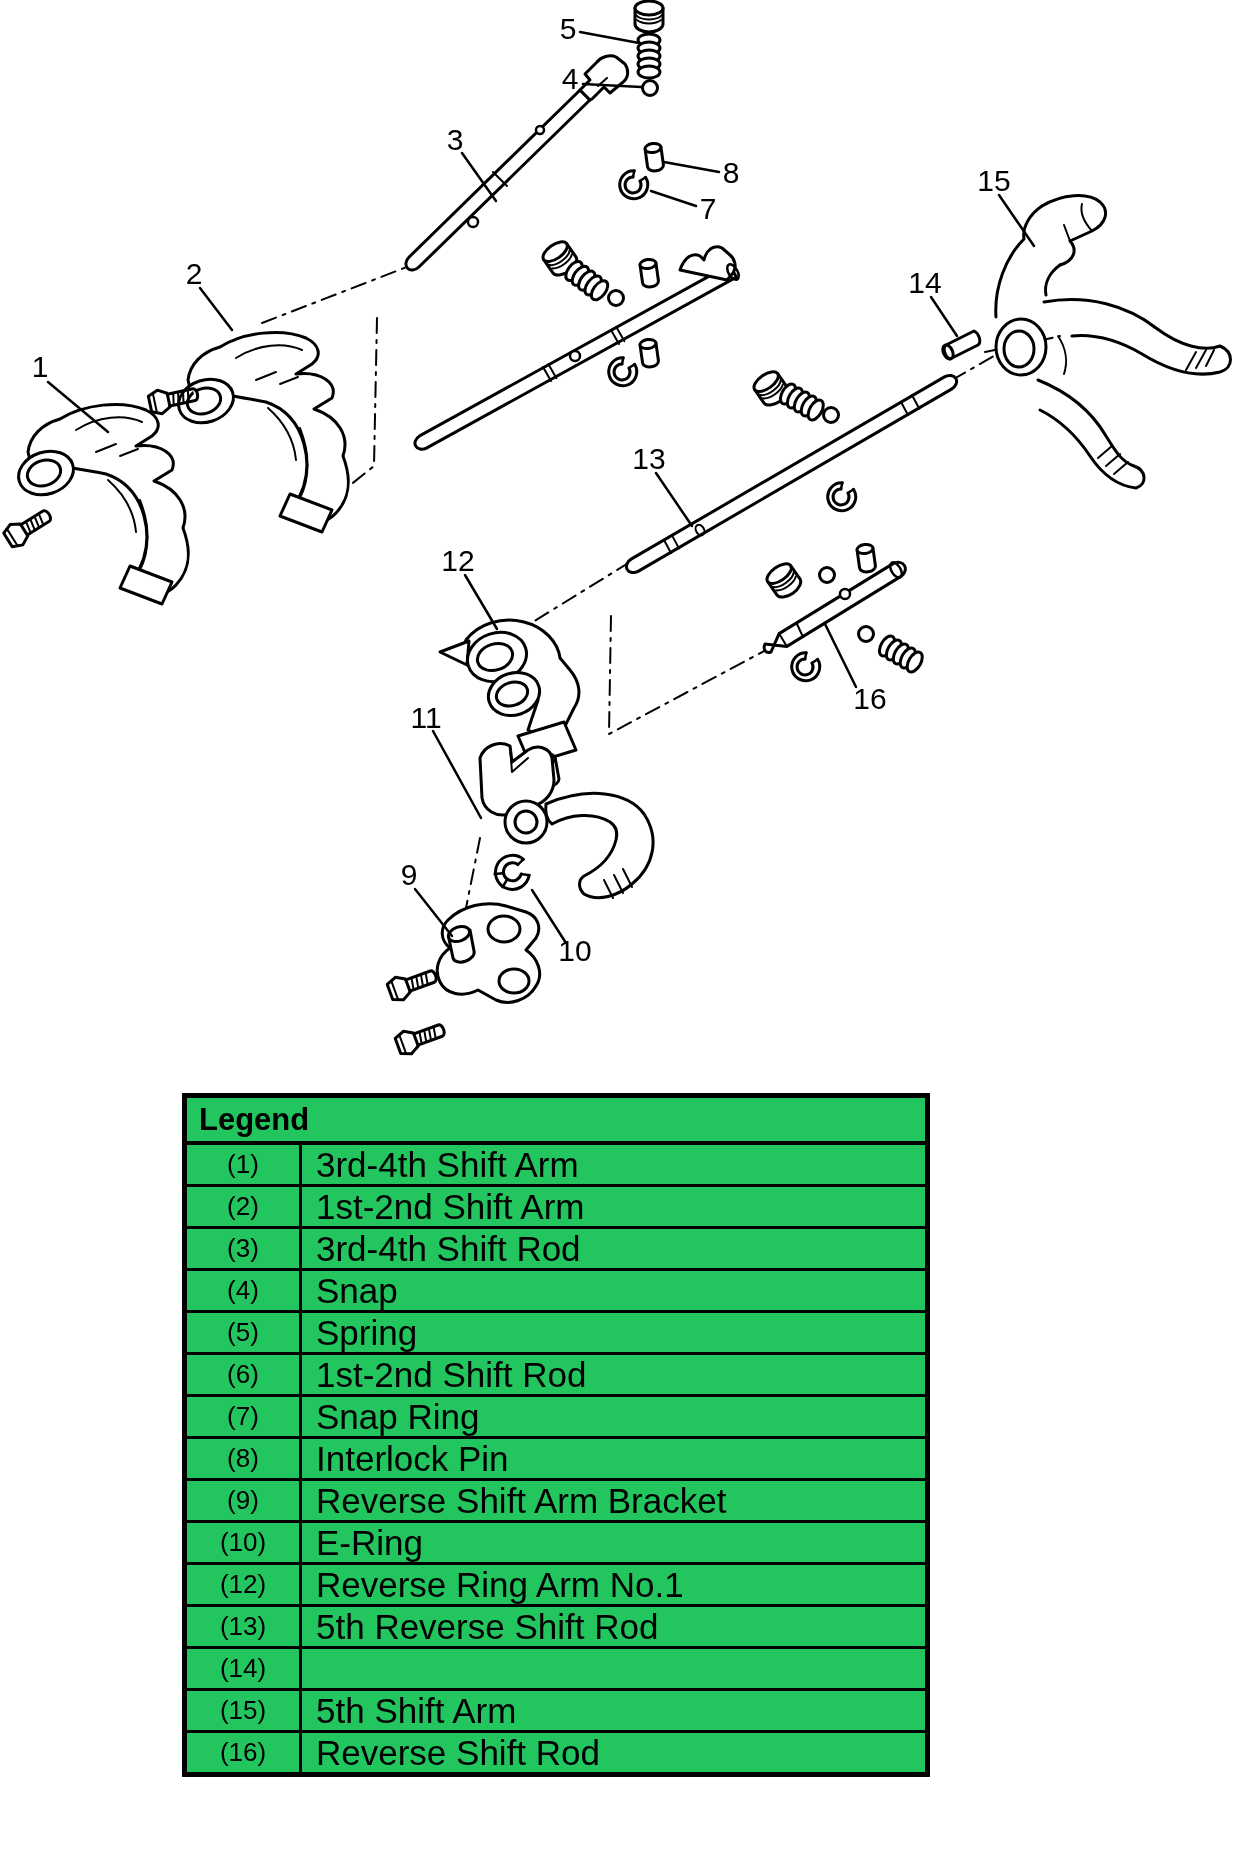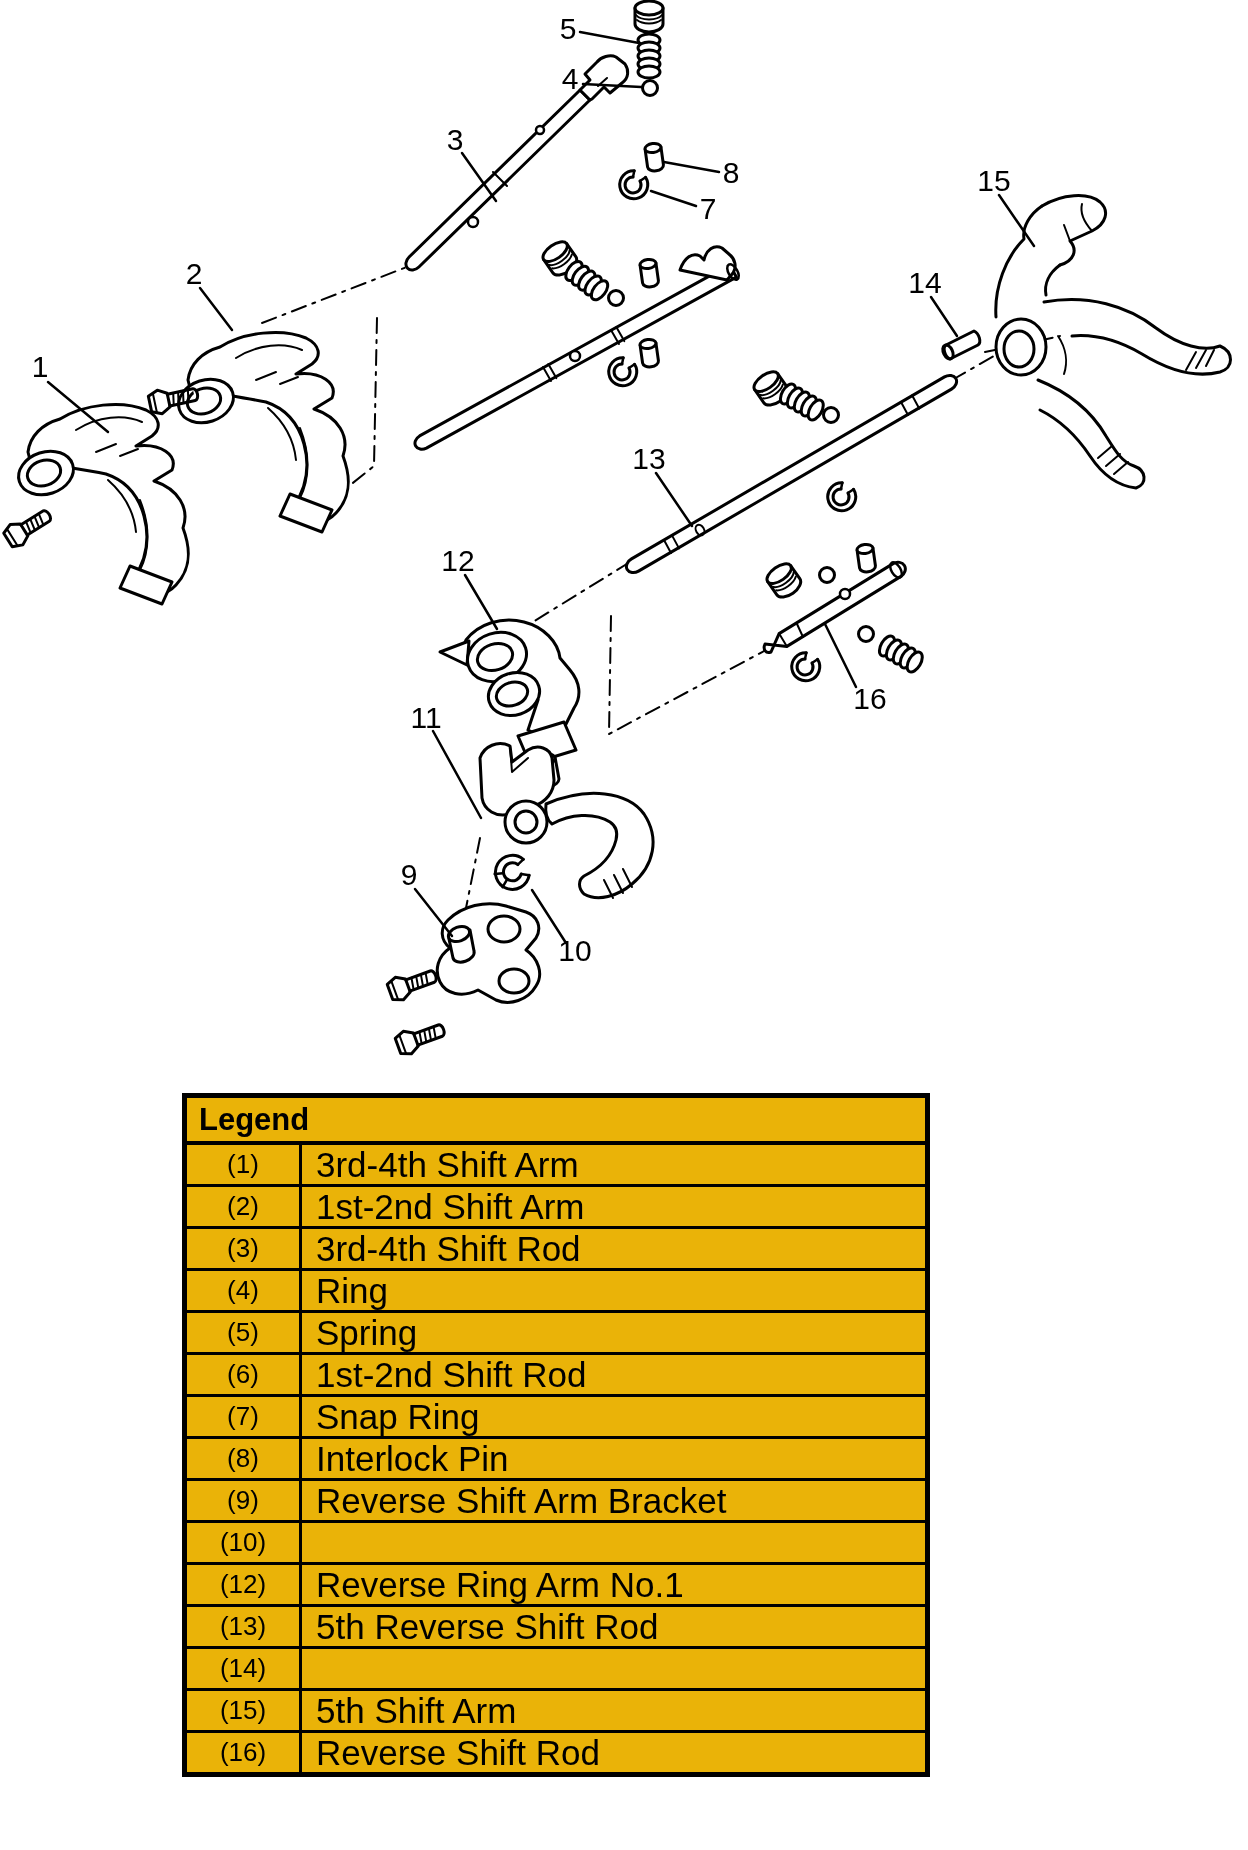--- a/index.html
+++ b/index.html
@@ -1,20 +1,20 @@
 <!DOCTYPE html>
 <html><head>
 <meta charset="utf-8">
 <style>
   html,body{margin:0;padding:0;background:#888;}
   .page{position:relative;width:1248px;height:1850px;background:#fff;overflow:hidden;
         font-family:"Liberation Sans", sans-serif;color:#000;}
   svg{position:absolute;left:0;top:0;}
   svg text{font-family:"Liberation Sans", sans-serif;font-size:30px;fill:#000;}
-  .legend{position:absolute;left:182px;top:1093px;width:748px;border:5px solid #000;background:#eab308;box-sizing:border-box;}
+  .legend{position:absolute;left:182px;top:1093px;width:748px;border:5px solid #000;background:#22c55e;box-sizing:border-box;}
   .lg-header{height:43px;border-bottom:4px solid #000;display:flex;align-items:center;
              padding-left:12px;font-size:31px;font-weight:bold;letter-spacing:0px;}
   .lg-row{display:flex;height:39px;border-bottom:3px solid #000;}
   .lg-row:last-child{border-bottom:none;border-radius:11px;}
   .lg-num{width:112px;border-right:3px solid #000;display:flex;align-items:center;justify-content:center;
           font-size:26px;flex:none;}
   .lg-name{flex:1;display:flex;align-items:center;padding-left:14px;font-size:35px;}
 </style>
 </head>
 <body>
@@ -277,21 +277,21 @@
   <div class="lg-row">
     <div class="lg-num">(2)</div>
     <div class="lg-name">1st-2nd Shift Arm</div>
   </div>
   <div class="lg-row">
     <div class="lg-num">(3)</div>
     <div class="lg-name">3rd-4th Shift Rod</div>
   </div>
   <div class="lg-row">
     <div class="lg-num">(4)</div>
-    <div class="lg-name">Ring</div>
+    <div class="lg-name">Snap</div>
   </div>
   <div class="lg-row">
     <div class="lg-num">(5)</div>
     <div class="lg-name">Spring</div>
   </div>
   <div class="lg-row">
     <div class="lg-num">(6)</div>
     <div class="lg-name">1st-2nd Shift Rod</div>
   </div>
   <div class="lg-row">
@@ -301,20 +301,21 @@
   <div class="lg-row">
     <div class="lg-num">(8)</div>
     <div class="lg-name">Interlock Pin</div>
   </div>
   <div class="lg-row">
     <div class="lg-num">(9)</div>
     <div class="lg-name">Reverse Shift Arm Bracket</div>
   </div>
   <div class="lg-row">
     <div class="lg-num">(10)</div>
+    <div class="lg-name">E-Ring</div>
   </div>
   <div class="lg-row">
     <div class="lg-num">(12)</div>
     <div class="lg-name">Reverse Ring Arm No.1</div>
   </div>
   <div class="lg-row">
     <div class="lg-num">(13)</div>
     <div class="lg-name">5th Reverse Shift Rod</div>
   </div>
   <div class="lg-row">

